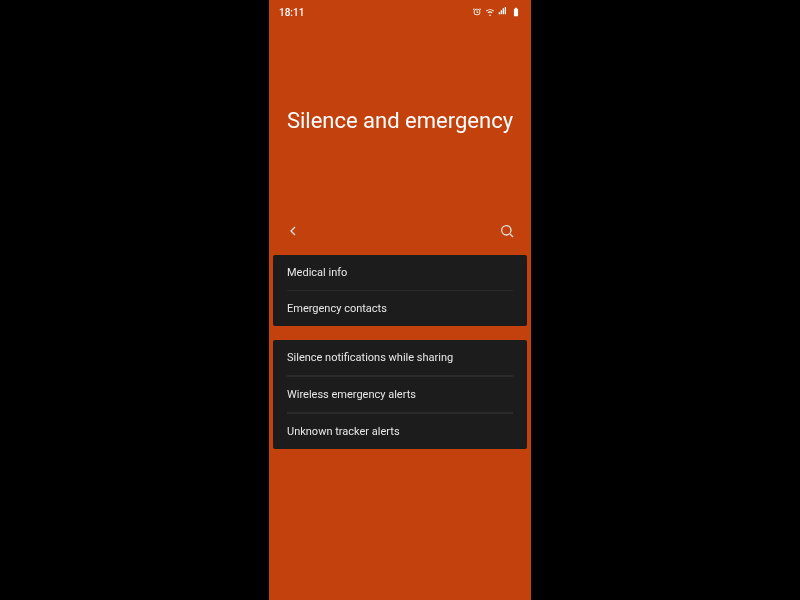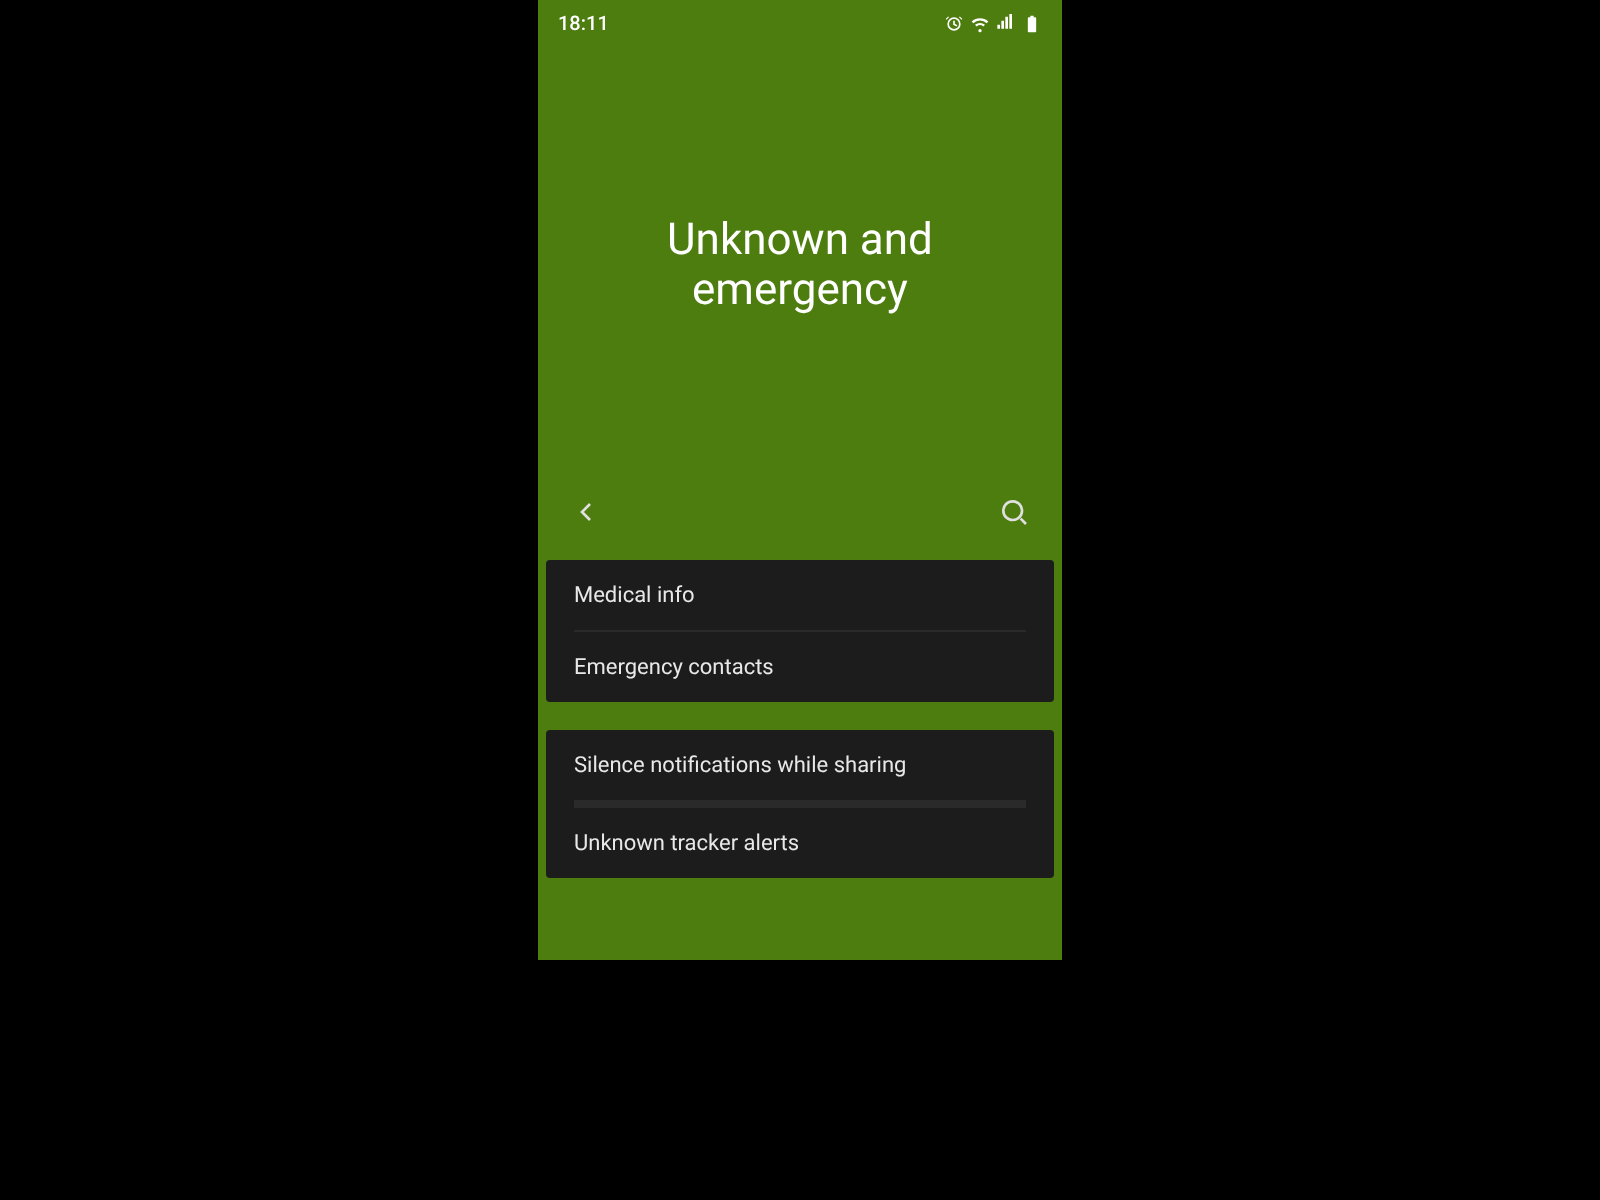--- a/index.html
+++ b/index.html
@@ -11,22 +11,22 @@
       width: 800px;
       height: 600px;
       background: #000;
       font-family: -apple-system, BlinkMacSystemFont, 'Segoe UI', Roboto, sans-serif;
       display: flex;
       justify-content: center;
       overflow: hidden;
     }
     .phone-screen {
       width: 262px;
-      height: 480px;
-      background: #4d7c0f;
+      height: 600px;
+      background: #c2410c;
       position: relative;
       overflow: hidden;
     }
     .status-bar {
       display: flex;
       justify-content: space-between;
       align-items: center;
       padding: 4px 10px 0 10px;
       height: 20px;
       color: #fff;
@@ -115,21 +115,21 @@
           </svg>
       </span>
       <span class="status-icon">
         <svg viewBox="0 0 24 24" width="10" height="10" fill="#fff">
             <path d="M16 4h-2V2h-4v2H8a1 1 0 00-1 1v16a1 1 0 001 1h8a1 1 0 001-1V5a1 1 0 00-1-1z"></path>
           </svg>
       </span>
     </div>
   </div>
 
-  <h1 class="page-title">Unknown and emergency</h1>
+  <h1 class="page-title">Silence and emergency</h1>
 
   <div class="toolbar">
     <div class="back-button">
       <svg viewBox="0 0 24 24" width="16" height="16" fill="none" stroke="#e0e0e0" stroke-width="2">
           <path d="M15 18l-6-6 6-6"></path>
         </svg>
     </div>
     <div class="search-button">
       <svg viewBox="0 0 24 24" width="16" height="16" fill="none" stroke="#e0e0e0" stroke-width="2">
           <circle cx="11" cy="11" r="7"></circle>
@@ -142,18 +142,19 @@
     <div class="settings-item">Medical info</div>
     <div class="settings-divider"></div>
     <div class="settings-item">Emergency contacts</div>
   </div>
 
 
   <div class="settings-group">
     <div class="settings-item">Silence notifications while sharing</div>
     <div class="settings-divider"></div>
     <div class="settings-divider"></div>
+    <div class="settings-item">Wireless emergency alerts</div>
     <div class="settings-divider"></div>
     <div class="settings-divider"></div>
     <div class="settings-item">Unknown tracker alerts</div>
   </div>
 
 </div>
 
 </body></html>

